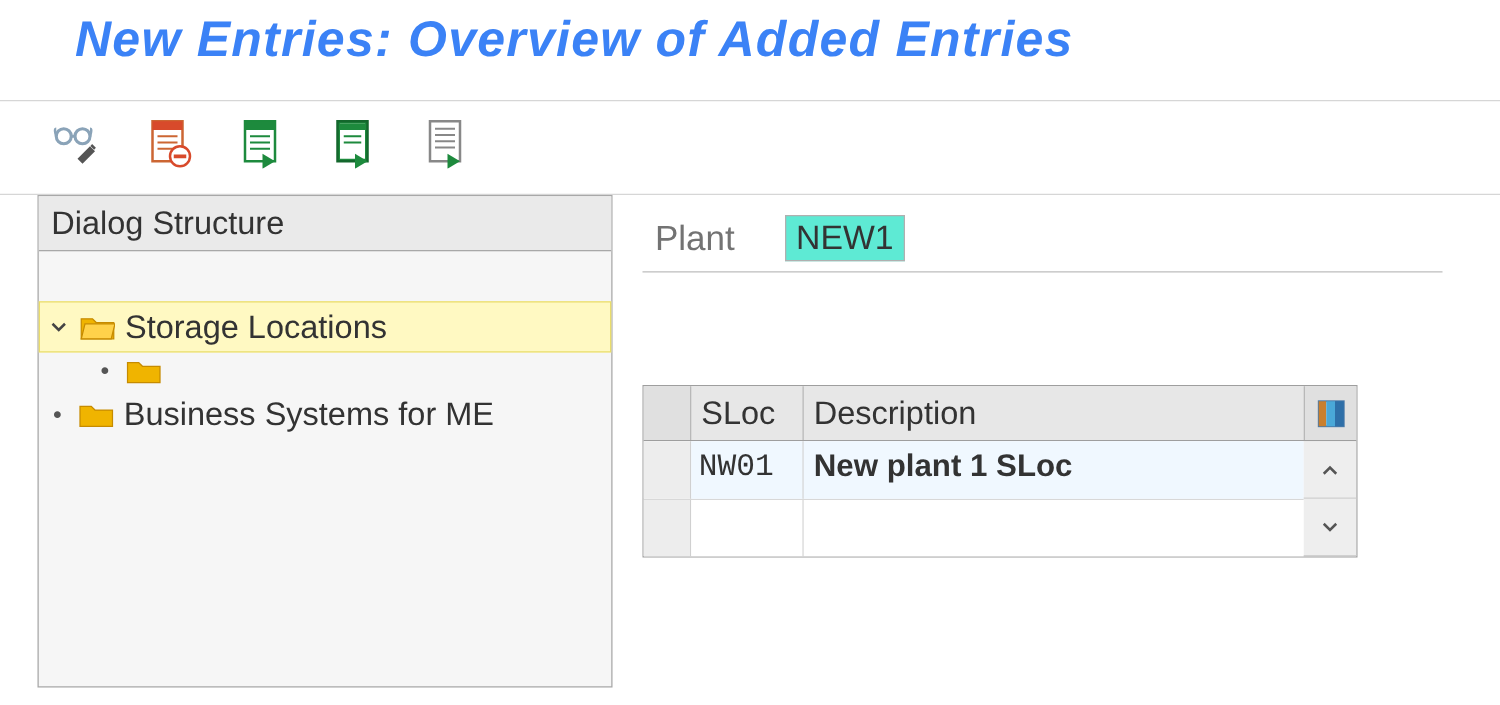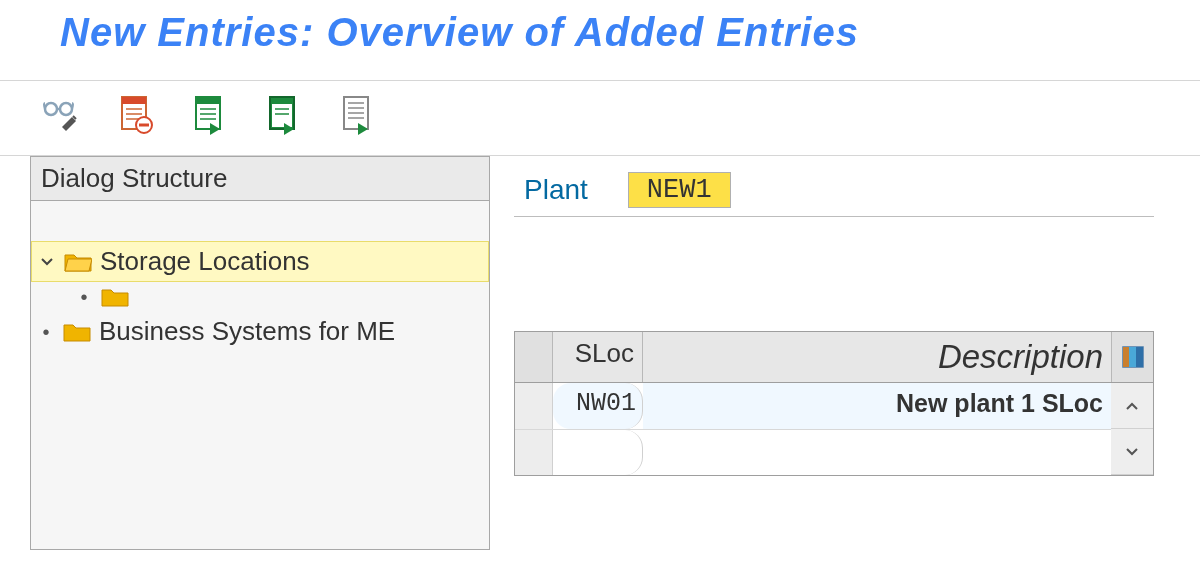--- a/index.html
+++ b/index.html
@@ -14,33 +14,33 @@
     .tree { padding: 6px 0 0 0; }
     .tree-row { display: flex; align-items: center; padding: 4px 6px; gap: 8px; white-space: nowrap; overflow: hidden; }
     .tree-row.highlight { background: #fff9c2; border: 1px solid #e9dc6b; margin-top: 34px; }
     .expander { width: 18px; height: 18px; display: inline-flex; align-items: center; justify-content: center; font-size: 16px; color: #555; }
     .bullet { width: 18px; text-align: center; color: #555; font-size: 20px; line-height: 1; }
     .folder-ico { width: 28px; height: 22px; display: inline-block; }
     .tree-label { font-size: 26px; }
     .indent-1 { padding-left: 44px; }
     .right-pane { flex: 1; padding: 10px 0 0 0; }
     .field-row { display: flex; align-items: center; gap: 40px; padding: 6px 10px 8px 10px; border-bottom: 1px solid #bdbdbd; width: 640px; }
-    .field-label { font-size: 28px; color: #0369a1; }
-    .field-value { font-family: Liberation Mono, monospace; font-size: 27px; padding: 2px 18px; border: 1px solid #b0b0b0; background: #fde047; color: #333; }
-    .grid-wrap { margin-top: 114px; width: 640px; border: 1px solid #9e9e9e; text-align: right; }
+    .field-label { font-size: 28px; color: #737373; }
+    .field-value { font-family: Liberation Sans, sans-serif; font-size: 27px; padding: 2px 8px; border: 1px solid #b0b0b0; background: #5eead4; color: #333; }
+    .grid-wrap { margin-top: 90px; width: 572px; border: 1px solid #9e9e9e; }
     .grid-head { display: flex; background: #e7e7e7; border-bottom: 1px solid #9e9e9e; }
     .gh-sel { width: 38px; border-right: 1px solid #b8b8b8; background: #e0e0e0; }
     .gh-sloc { width: 90px; border-right: 1px solid #b8b8b8; padding: 6px 8px; font-size: 26px; }
-    .gh-desc { flex: 1; padding: 6px 8px; font-size: 33px; font-style: italic; }
+    .gh-desc { flex: 1; padding: 6px 8px; font-size: 26px; }
     .gh-conf { width: 42px; background: #e0e0e0; display: flex; align-items: center; justify-content: center; border-left: 1px solid #b8b8b8; cursor: pointer; }
     .grid-body { display: flex; }
     .gb-rows { flex: 1; }
     .grid-row { display: flex; height: 46px; background: #fff; }
     .gr-sel { width: 38px; border-right: 1px solid #d0d0d0; background: #ededed; }
-    .gr-sloc { width: 90px; border-right: 1px solid #d0d0d0; padding: 6px; font-family: "Courier New", monospace; font-size: 25px; background: #f0f8ff; border-radius: 18px; }
+    .gr-sloc { width: 90px; border-right: 1px solid #d0d0d0; padding: 6px; font-family: "Courier New", monospace; font-size: 25px; background: #f0f8ff; }
     .gr-desc { flex: 1; padding: 6px 8px; font-size: 25px; background: #f0f8ff; font-weight: bold; }
     .grid-row.empty .gr-sloc, .grid-row.empty .gr-desc { background: #fff; }
     .gb-scroll { width: 42px; background: #eee; display: flex; flex-direction: column; }
     .scroll-btn { height: 46px; display: flex; align-items: center; justify-content: center; font-size: 22px; color: #555; cursor: pointer; border-bottom: 1px solid #d0d0d0; }
     .scroll-thumb { flex: 1; background: #cfcfcf; }
     .grid-row + .grid-row { border-top: 1px solid #d8d8d8; }
   </style>
 </head>
 <body>
 

